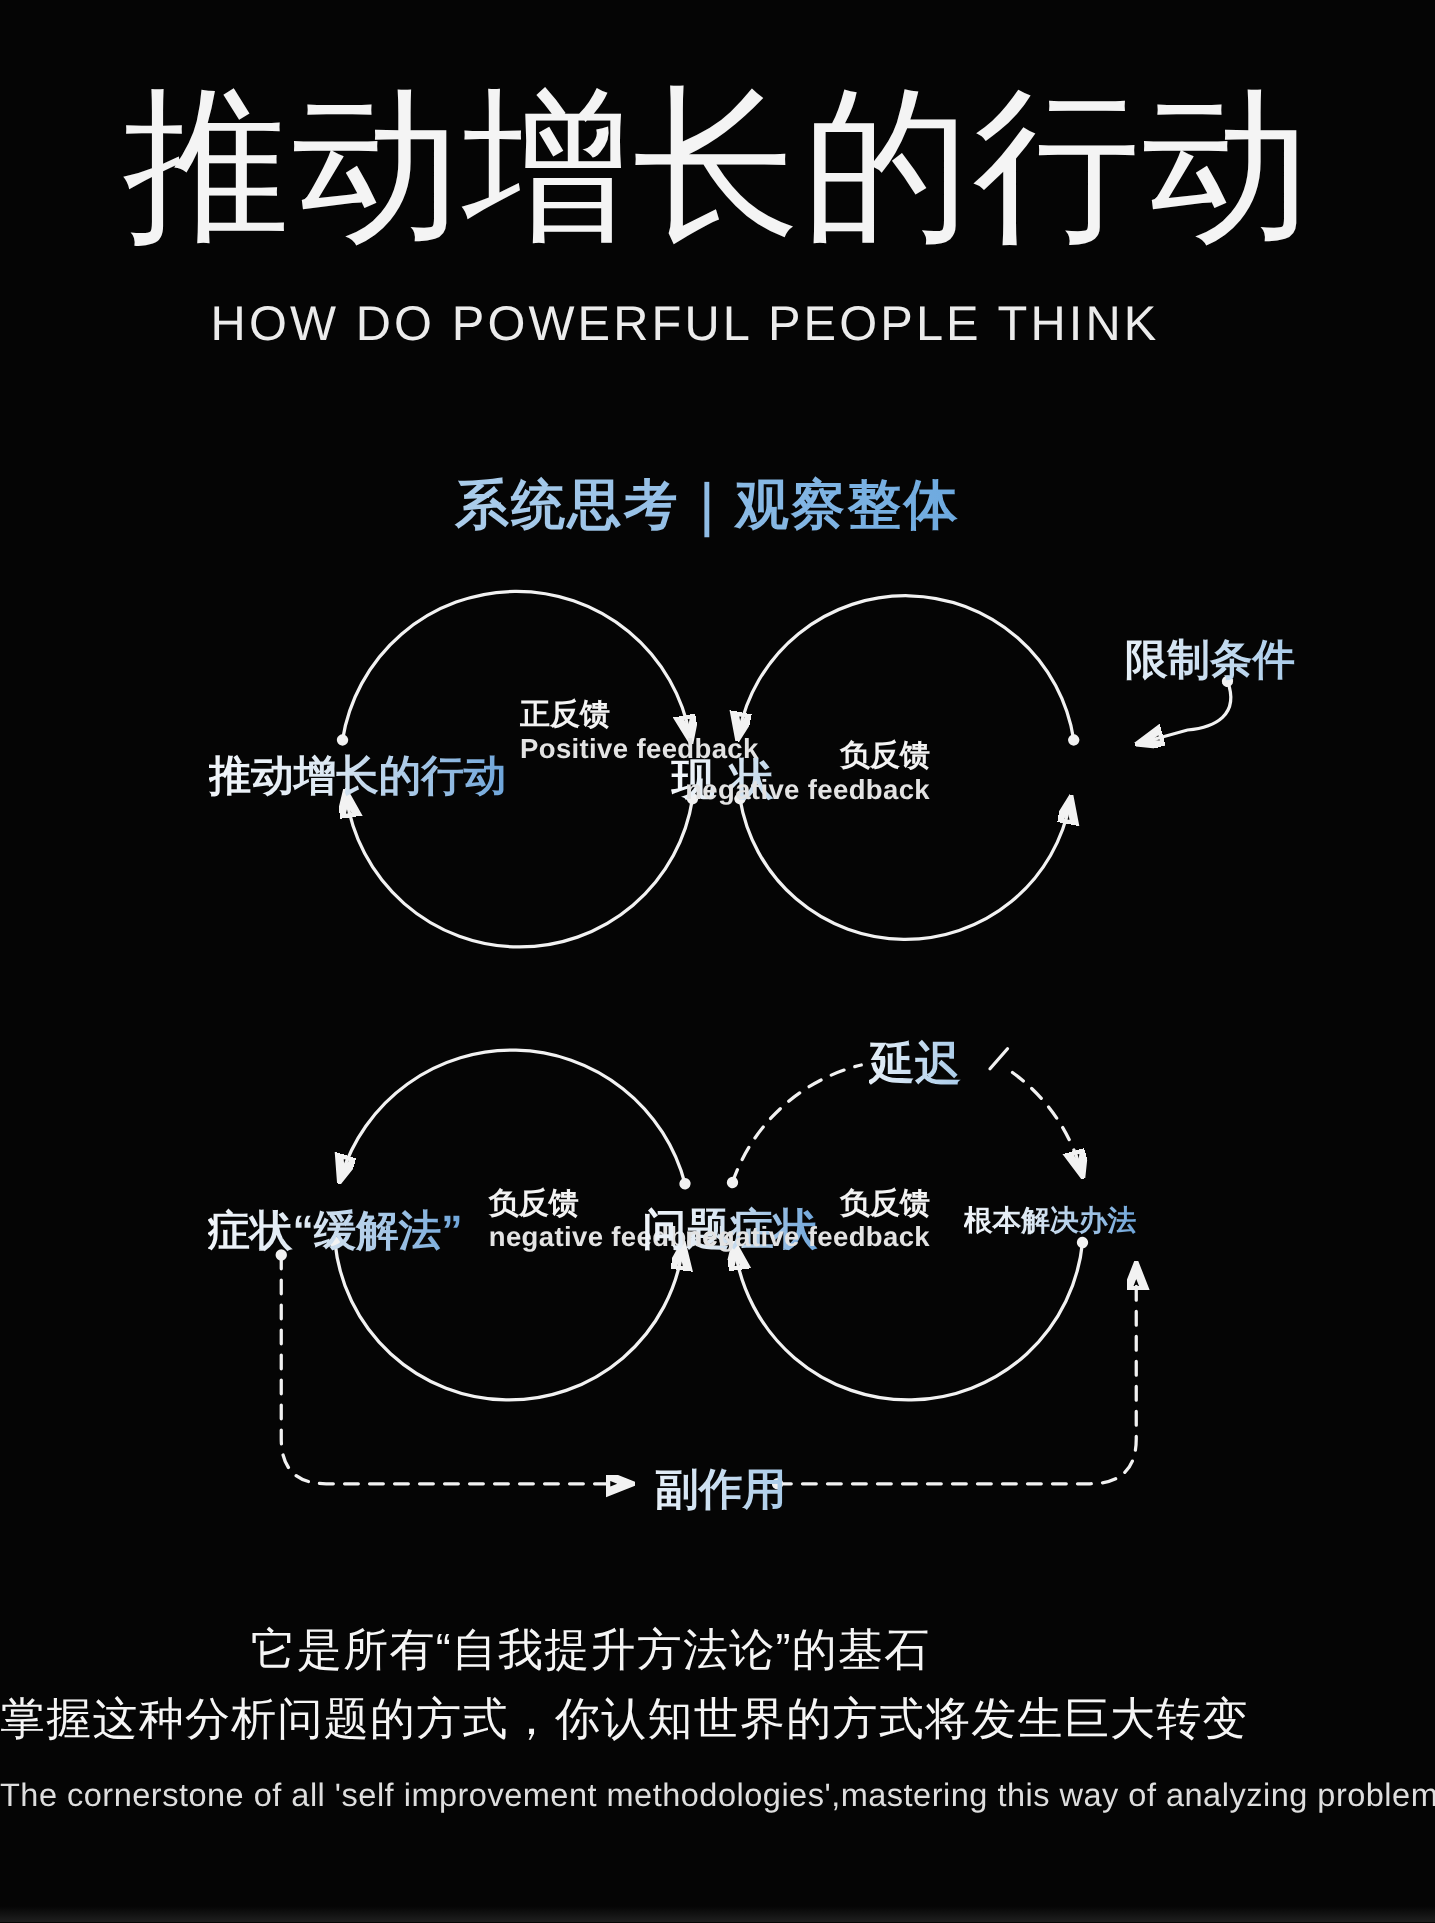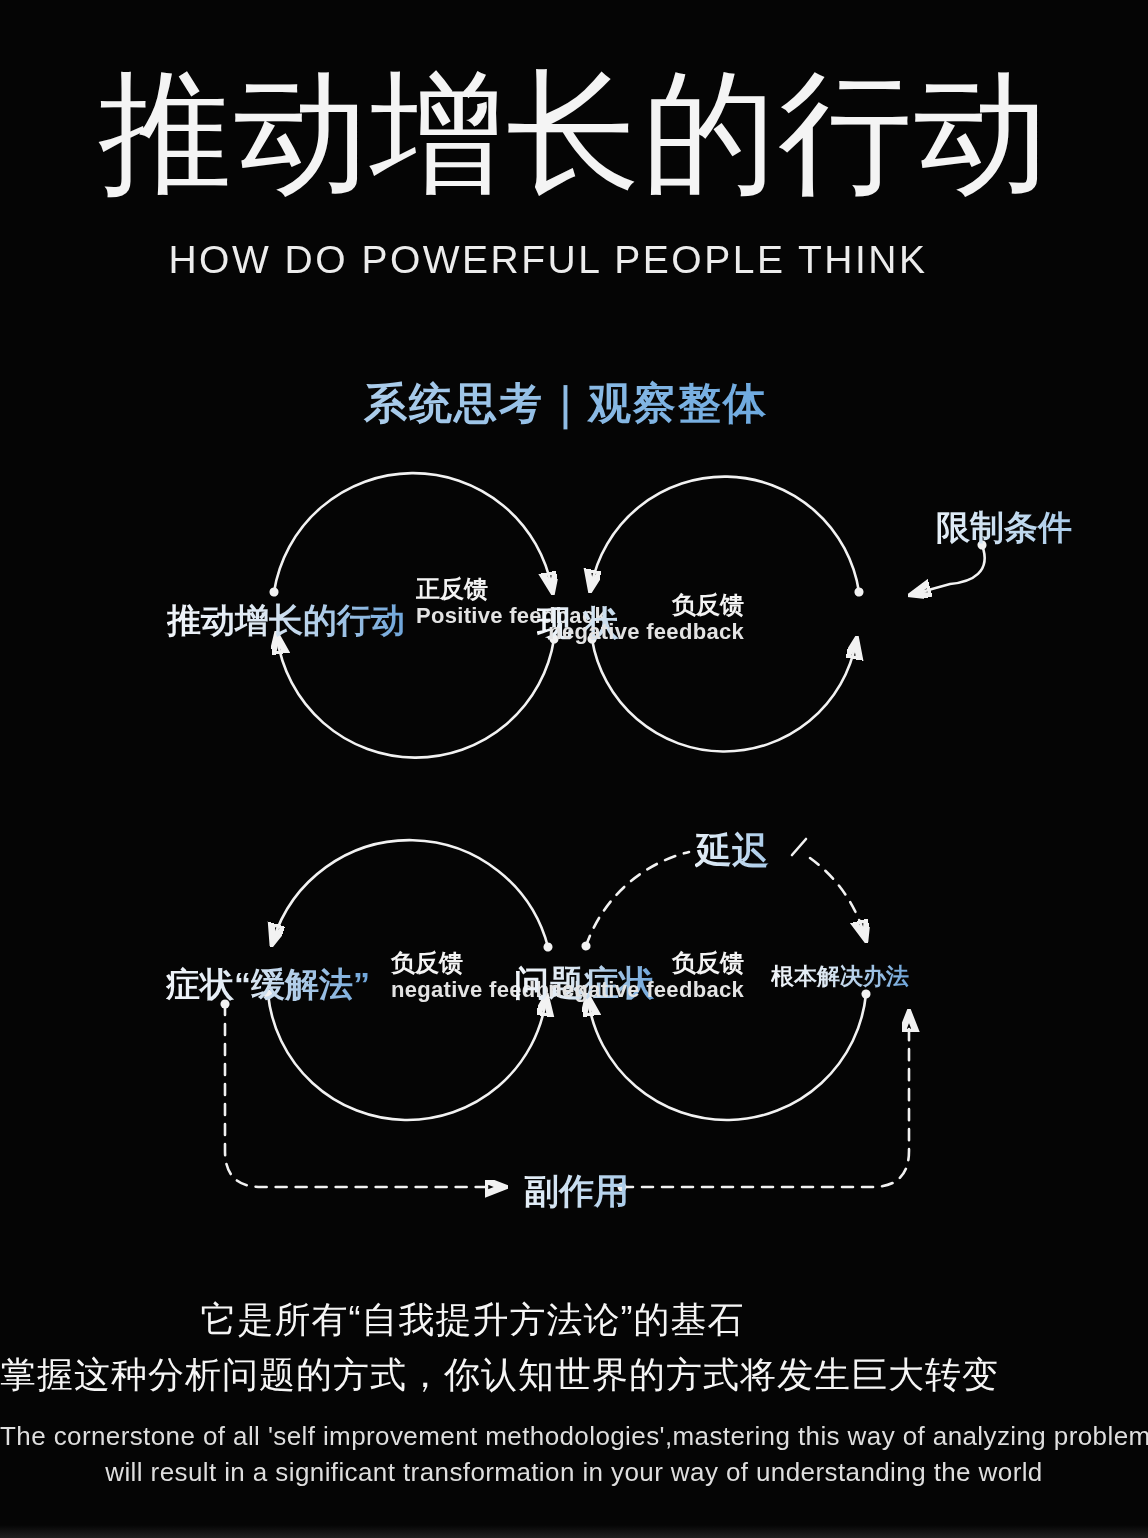--- a/index.html
+++ b/index.html
@@ -96,44 +96,43 @@
     <path class="dash" d="M 586 946 A 145 145 0 0 1 689 852" marker-start="url(#dotm)"></path>
     <path class="dash" d="M 810 858 A 145 145 0 0 1 865 937" marker-end="url(#arw)"></path>
     <path d="M 806 839 L 792 855"></path>
     <path d="M 866 994 A 140 140 0 0 1 588 999" marker-start="url(#dotm)" marker-end="url(#arw)"></path>
 
     <path class="dash" d="M 225 1004 L 225 1151 Q 225 1187 261 1187 L 502 1187" marker-start="url(#dotm)" marker-end="url(#arw)"></path>
     <path class="dash" d="M 622 1187 L 872 1187 Q 909 1187 909 1151 L 909 1015" marker-start="url(#dotm)" marker-end="url(#arw)"></path>
   </svg>
 
   <div class="abs node grad-wb" style="left:167px;top:598px;font-size:34px;">推动增长的行动</div>
-  <div class="abs fb" style="left:396px;top:577px;padding-left:20px;">
+  <div class="abs fb" style="left:396px;top:560px;padding-left:20px;">
     <span class="cn">正反馈</span>
     <span class="en">Positive feedback</span>
   </div>
   <div class="abs node grad-soft" style="left:537px;top:600px;font-size:35px;letter-spacing:1px;">现 状</div>
   <div class="abs fb right" style="right:404px;top:593px;">
     <span class="cn">负反馈</span>
     <span class="en">negative feedback</span>
   </div>
-  <div class="abs node grad-lite" style="left:936px;top:505px;font-size:34px;">限制条件</div>
+  <div class="abs node grad-lite" style="left:900px;top:505px;font-size:34px;">限制条件</div>
 
   <div class="abs node grad-wb" style="left:166px;top:962px;font-size:34px;">症状“缓解法”</div>
   <div class="abs fb" style="left:391px;top:951px;">
     <span class="cn">负反馈</span>
     <span class="en">negative feedback</span>
   </div>
   <div class="abs node grad-wb" style="left:514px;top:960px;font-size:35px;">问题症状</div>
   <div class="abs fb right" style="right:404px;top:951px;">
     <span class="cn">负反馈</span>
     <span class="en">negative feedback</span>
   </div>
   <div class="abs node grad-wb" style="left:771px;top:961px;font-size:23px;">根本解决办法</div>
   <div class="abs node grad-lite" style="left:695px;top:826px;font-size:37px;">延迟</div>
   <div class="abs node grad-lite" style="left:524px;top:1168px;font-size:35px;">副作用</div>
 
   <div class="abs foot-cn" style="top:1296px;">它是所有“自我提升方法论”的基石</div>
   <div class="abs foot-cn" style="top:1351px;">掌握这种分析问题的方式，你认知世界的方式将发生巨大转变</div>
   <div class="abs foot-en" style="top:1421px;">The cornerstone of all 'self improvement methodologies',mastering this way of analyzing problems</div>
-  <div class="abs foot-en" style="top:1457px;">will result in a significant transformation in your way of understanding the world</div>
 
   <div class="abs bottom-edge"></div>
 </div>
 
 </body></html>

